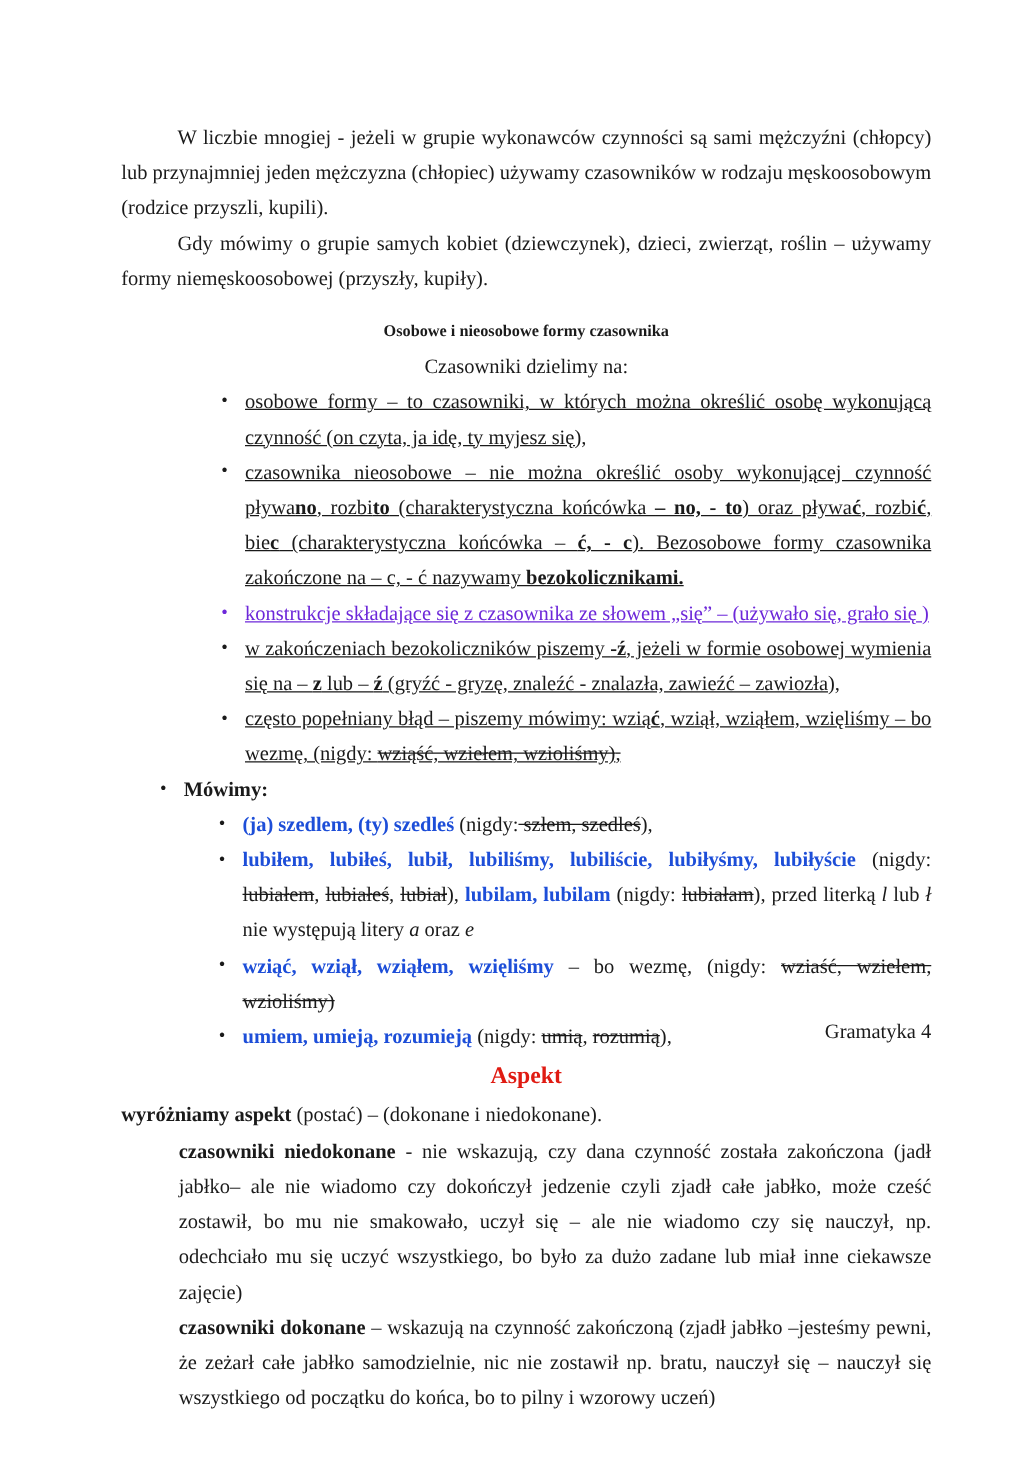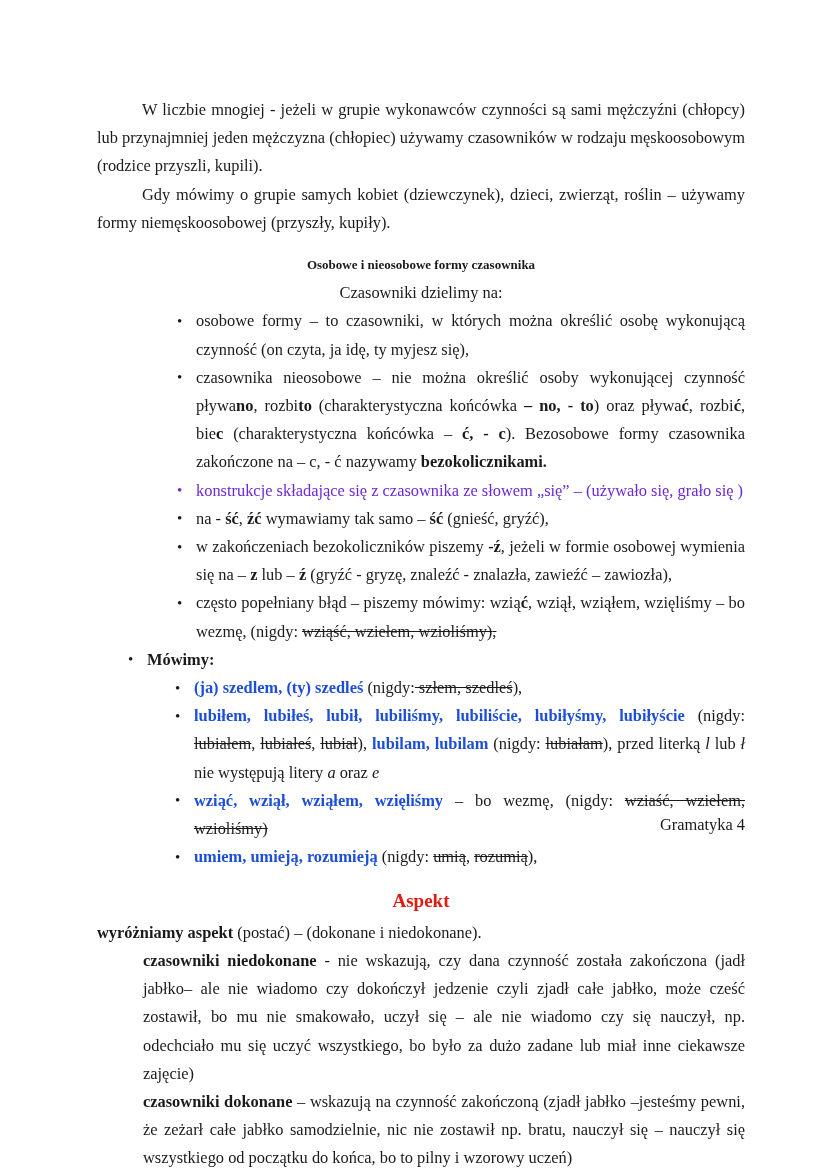--- a/index.html
+++ b/index.html
@@ -57,20 +57,21 @@
     margin: 0;
     padding: 0;
     list-style: none;
   }
   ul.lvl1 > li {
     position: relative;
     padding-left: 99px;
     font-size: 16.4px;
     line-height: 28.2px;
     text-align: justify;
+    text-decoration: underline;
   }
   ul.lvl1 > li::before {
     content: "\2022";
     position: absolute;
     left: 80px;
     top: -0.5px;
     font-size: 15px;
     line-height: 28.2px;
   }
   ul.lvl0 > li {
@@ -111,21 +112,21 @@
   .strike { text-decoration: line-through; }
   .blue { color: #6d28d9; }
   .red { color: #1d4ed8; font-weight: bold; }
 
   .aspekt {
     text-align: center;
     color: #e01b12;
     font-weight: bold;
     font-size: 19px;
     line-height: 28.2px;
-    margin: 16px 0 3px 0;
+    margin: 4px 0 3px 0;
   }
 
   .footer {
     position: absolute;
     right: 83px;
     bottom: 44px;
     font-size: 16.4px;
     line-height: 20px;
     text-align: left;
   }
@@ -143,21 +144,20 @@
   <p class="lead flush">Czasowniki dzielimy na:</p>
 
   <ul class="lvl1">
     <li><span>osobowe formy – to czasowniki, w których można określić osobę wykonującą czynność (on czyta, ja idę, ty myjesz się),</span></li>
     <li><span><span>czasownika nieosobowe – nie można określić osoby wykonującej czynność pływa</span><b>no</b><span>, rozbi</span><b>to</b><span> (charakterystyczna końcówka </span><b>– no, - to</b><span>) oraz pływa</span><b>ć</b><span>, rozbi</span><b>ć</b><span>, bie</span><b>c</b><span> (charakterystyczna końcówka – </span><b>ć, - c</b><span>). Bezosobowe formy czasownika zakończone na – c, - ć nazywamy </span><b>bezokolicznikami.</b></span></li>
     <li class="blue"><span>konstrukcje składające się z czasownika ze słowem „się” – (używało się, grało się )</span></li>
   </ul>
 
 
   <ul class="lvl1">
-    <li><span><span>na - </span><b>ść</b><span>, </span><b>źć</b><span> wymawiamy tak samo – </span><b>ść</b><span> (gnieść, gryźć),</span></span></li>
     <li><span><span>w zakończeniach bezokoliczników piszemy </span><b>-ź</b><span>, jeżeli w formie osobowej wymienia się na – </span><b>z</b><span> lub – </span><b>ź</b><span> (gryźć - gryzę, znaleźć - znalazła, zawieźć – zawiozła),</span></span></li>
     <li><span><span>często popełniany błąd – piszemy  mówimy: wzią</span><b>ć</b><span>, wziął, wziąłem, wzięliśmy – bo wezmę, (nigdy: </span><span class="strike">wziąść, wziełem, wzioliśmy)</span><span class="strike">,</span></span></li>
   </ul>
 
   <ul class="lvl0">
     <li><b>Mówimy:</b></li>
   </ul>
 
   <ul class="lvl2">
     <li><span><span class="red">(ja) szedlem, (ty) szedleś</span><span> (nigdy:</span><span class="strike"> szłem, szedleś</span><span>),</span></span></li>

